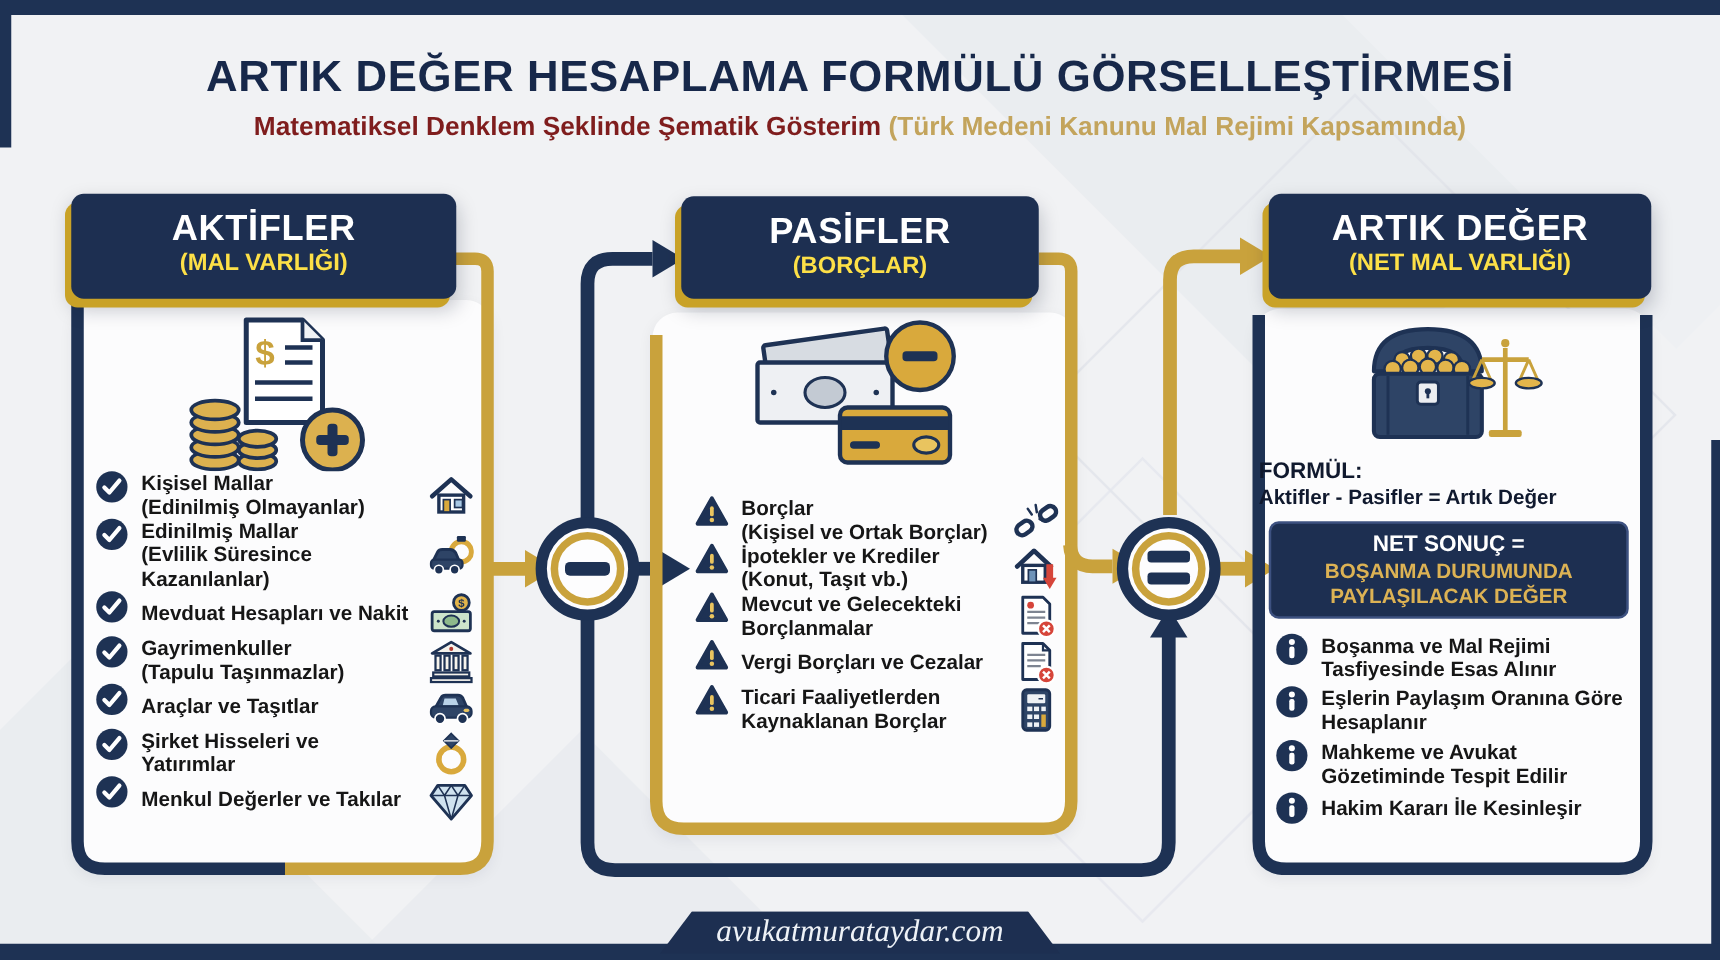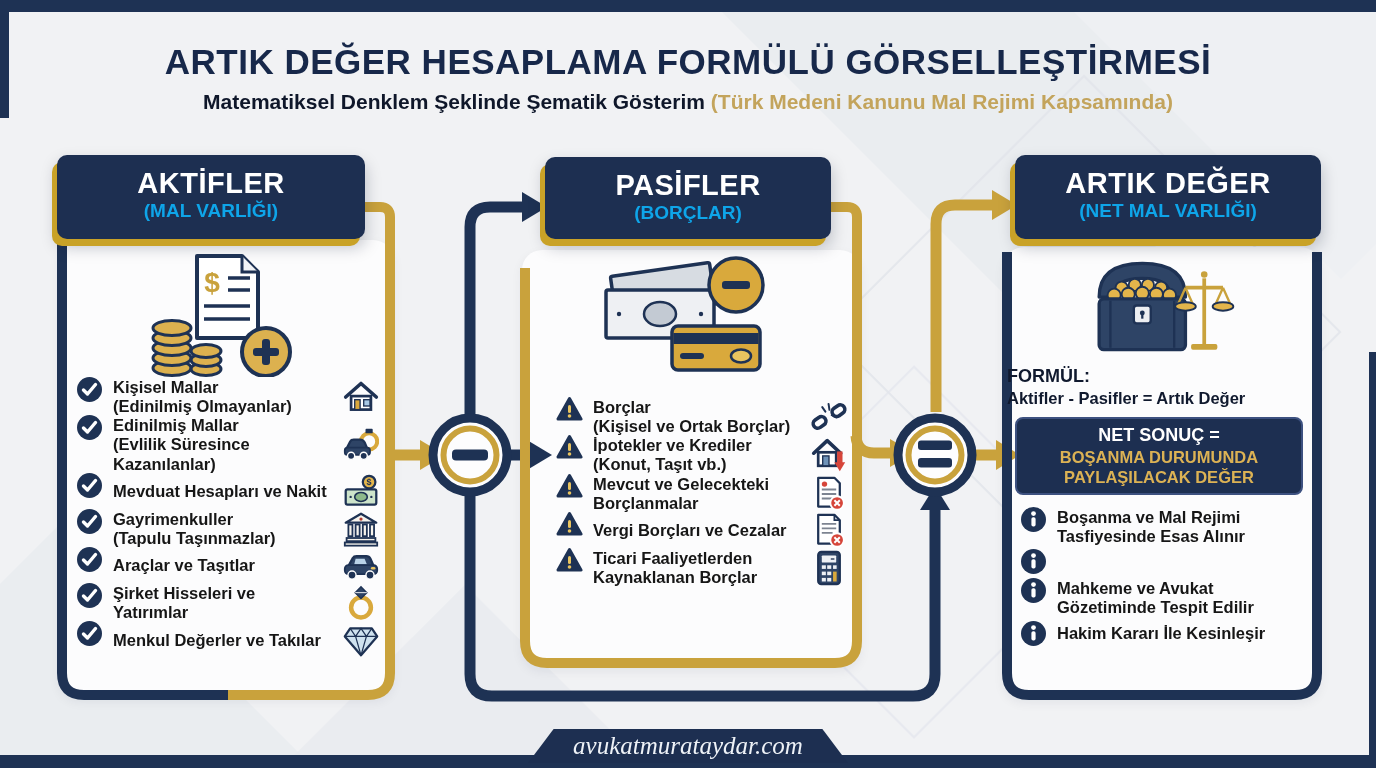--- a/index.html
+++ b/index.html
@@ -15,34 +15,34 @@
   .d5{width:360px;height:360px;border:2px solid #e1e4ea;top:150px;right:110px;opacity:.8;}
   .d6{width:260px;height:260px;border:2px solid #e3e6ec;top:420px;right:330px;opacity:.7;}
   
   .topbar{left:0;top:0;width:1376px;height:12px;background:#1e3254;}
   .leftstrip{left:0;top:10px;width:9px;height:108px;background:#1e3254;}
   .rightstrip{right:0;top:352px;width:7px;height:416px;background:#1e3254;}
   .bottombar{left:0;top:755px;width:1376px;height:13px;background:#1e3254;}
   
   .title{left:0;top:42px;width:1376px;text-align:center;font-size:35px;font-weight:bold;color:#17284a;letter-spacing:.5px;}
   .subtitle{left:0;top:90px;width:1376px;text-align:center;font-size:21px;font-weight:bold;}
-  .subtitle .s1{color:#0f172a;}
+  .subtitle .s1{color:#7f1d1d;}
   .subtitle .s2{color:#c3a45c;}
   
   .card{position:absolute;background:#fcfcfd;border-radius:20px;box-shadow:0 5px 12px rgba(20,30,60,.07);}
   .card-left{left:59px;top:240px;width:334px;height:456px;}
   .card-mid{left:522px;top:250px;width:338px;height:416px;}
   .card-right{left:1004px;top:247px;width:316px;height:450px;}
   
   .connectors{position:absolute;left:0;top:0;pointer-events:none;}
   
   .hdr{position:absolute;background:#1d2f51;border-radius:10px;text-align:center;color:#fff;
        box-shadow:-5px 7px 0 #c9a227,0 8px 16px rgba(10,20,45,.25);}
   .hdr .h1{font-size:29px;font-weight:bold;letter-spacing:.5px;line-height:1.1;margin-top:13px;}
-  .hdr .h2{font-size:19px;font-weight:bold;color:#0ea5e9;line-height:1.2;}
+  .hdr .h2{font-size:19px;font-weight:bold;color:#fde047;line-height:1.2;}
   .hdr-left{left:57px;top:155px;width:308px;height:84px;}
   .hdr-mid{left:545px;top:157px;width:286px;height:82px;}
   .hdr-right{left:1015px;top:155px;width:306px;height:84px;}
   
   .list{position:absolute;display:flex;flex-direction:column;}
   .list-left{left:76px;top:378px;width:304px;}
   .list-mid{left:556px;top:398px;width:292px;}
   .list-right{left:1020px;top:508px;width:288px;gap:4px;}
   .row{display:flex;align-items:center;gap:10px;}
   .row .bullet{flex:0 0 27px;height:27px;align-self:flex-start;margin-top:-2px;}
@@ -529,20 +529,24 @@
         </div>
     </div>
     <div class="row">
       <span class="bullet">
           <svg viewBox="0 0 27 27">
             <circle cx="13.5" cy="13.5" r="12.5" fill="#1e3254"></circle>
             <circle cx="13.5" cy="7.6" r="2.4" fill="#fff"></circle>
             <rect x="11.4" y="11.2" width="4.2" height="9.4" rx="1.8" fill="#fff"></rect>
           </svg>
         </span>
+      <div class="txt">
+          <span class="l1">Eşlerin Paylaşım Oranına Göre</span>
+          <span class="l2">Hesaplanır</span>
+        </div>
     </div>
     <div class="row">
       <span class="bullet">
           <svg viewBox="0 0 27 27">
             <circle cx="13.5" cy="13.5" r="12.5" fill="#1e3254"></circle>
             <circle cx="13.5" cy="7.6" r="2.4" fill="#fff"></circle>
             <rect x="11.4" y="11.2" width="4.2" height="9.4" rx="1.8" fill="#fff"></rect>
           </svg>
         </span>
       <div class="txt">

